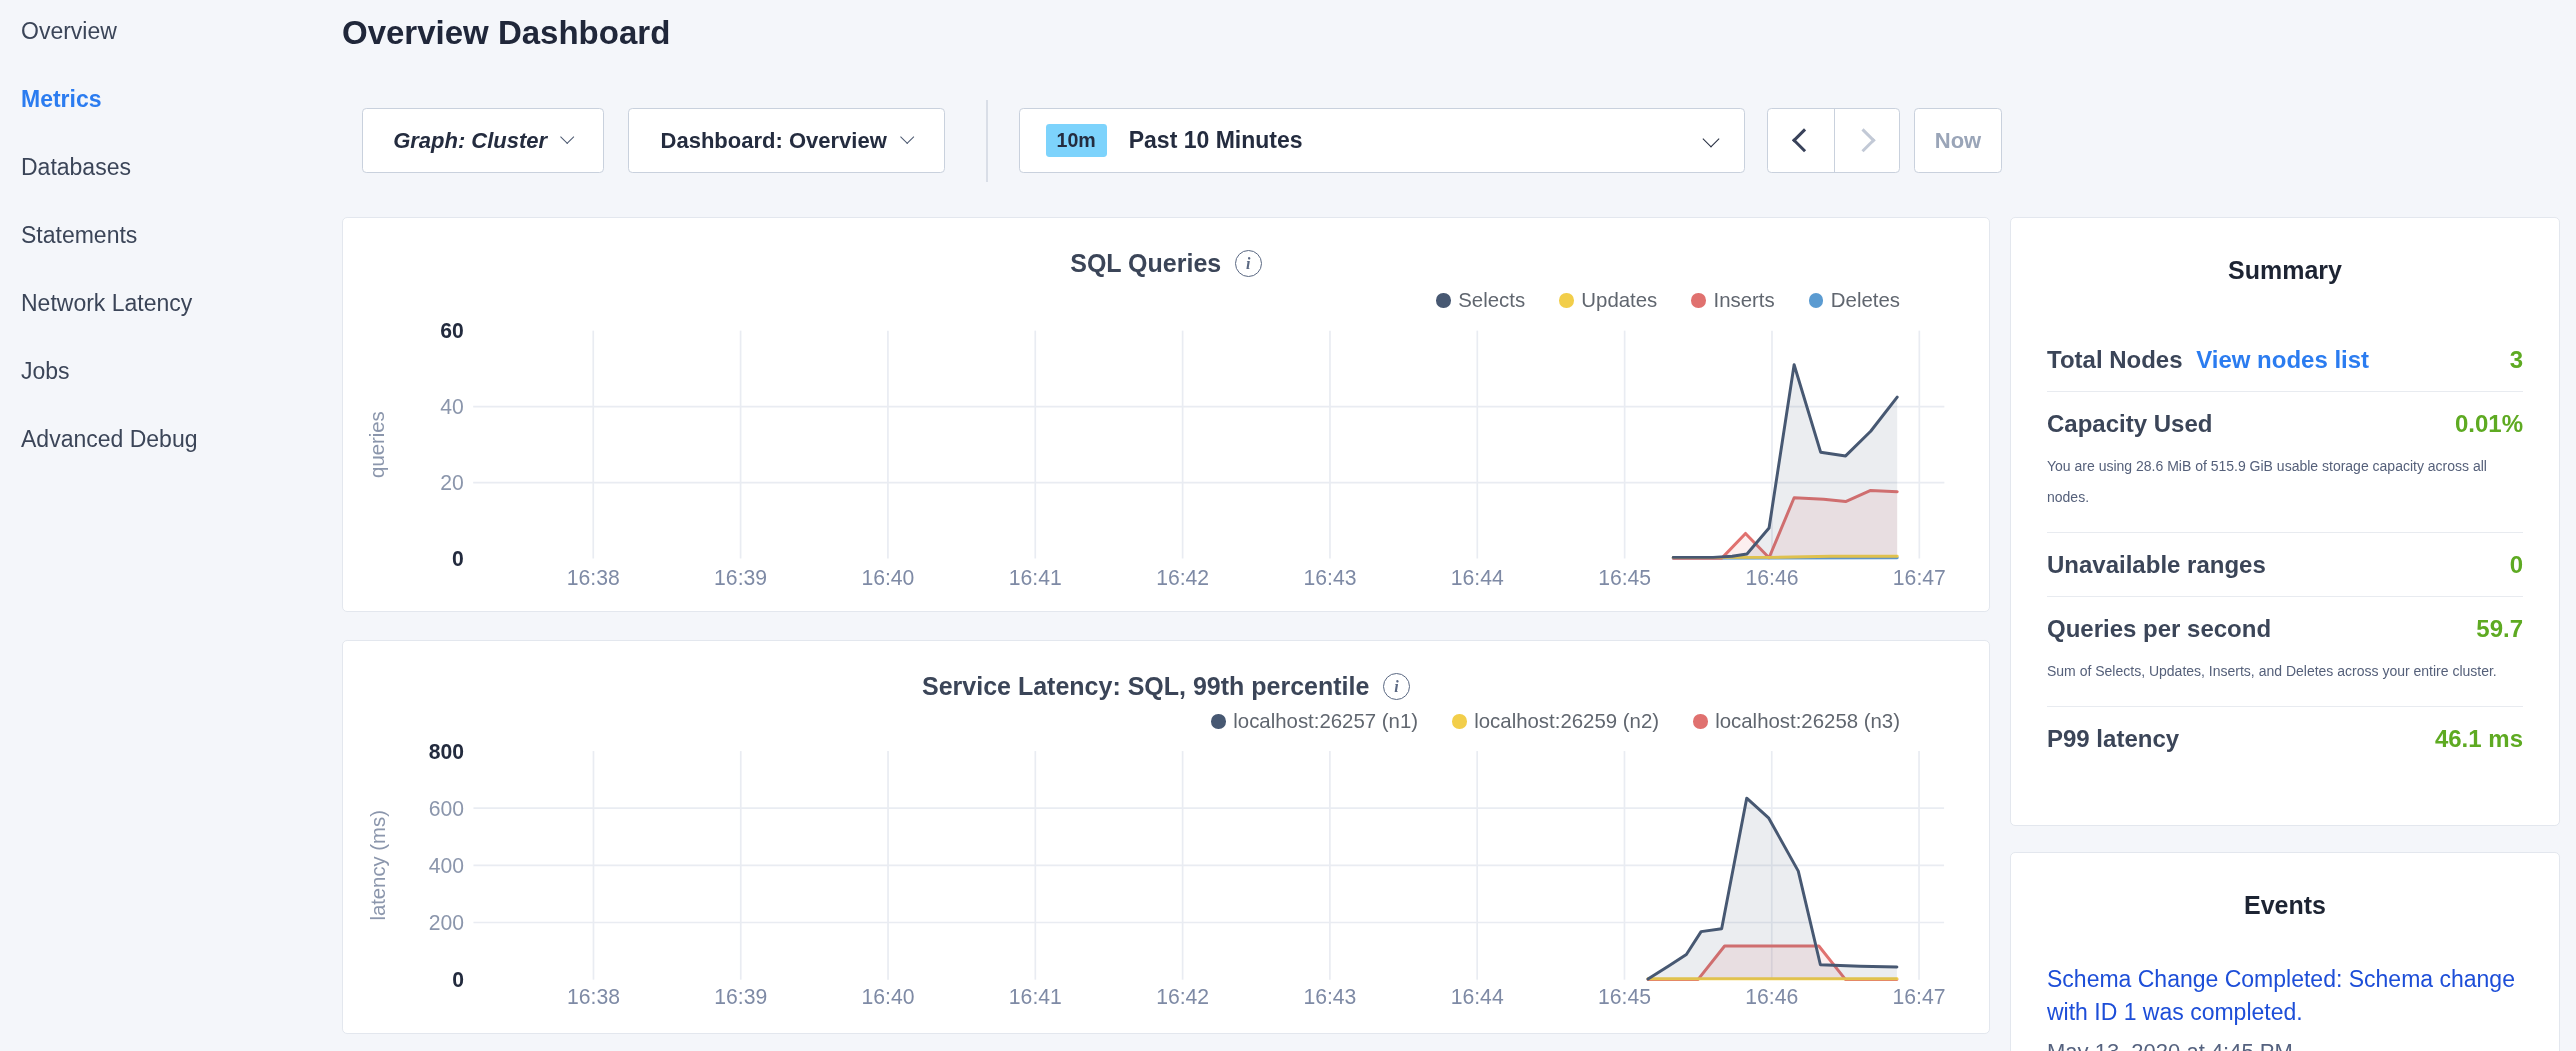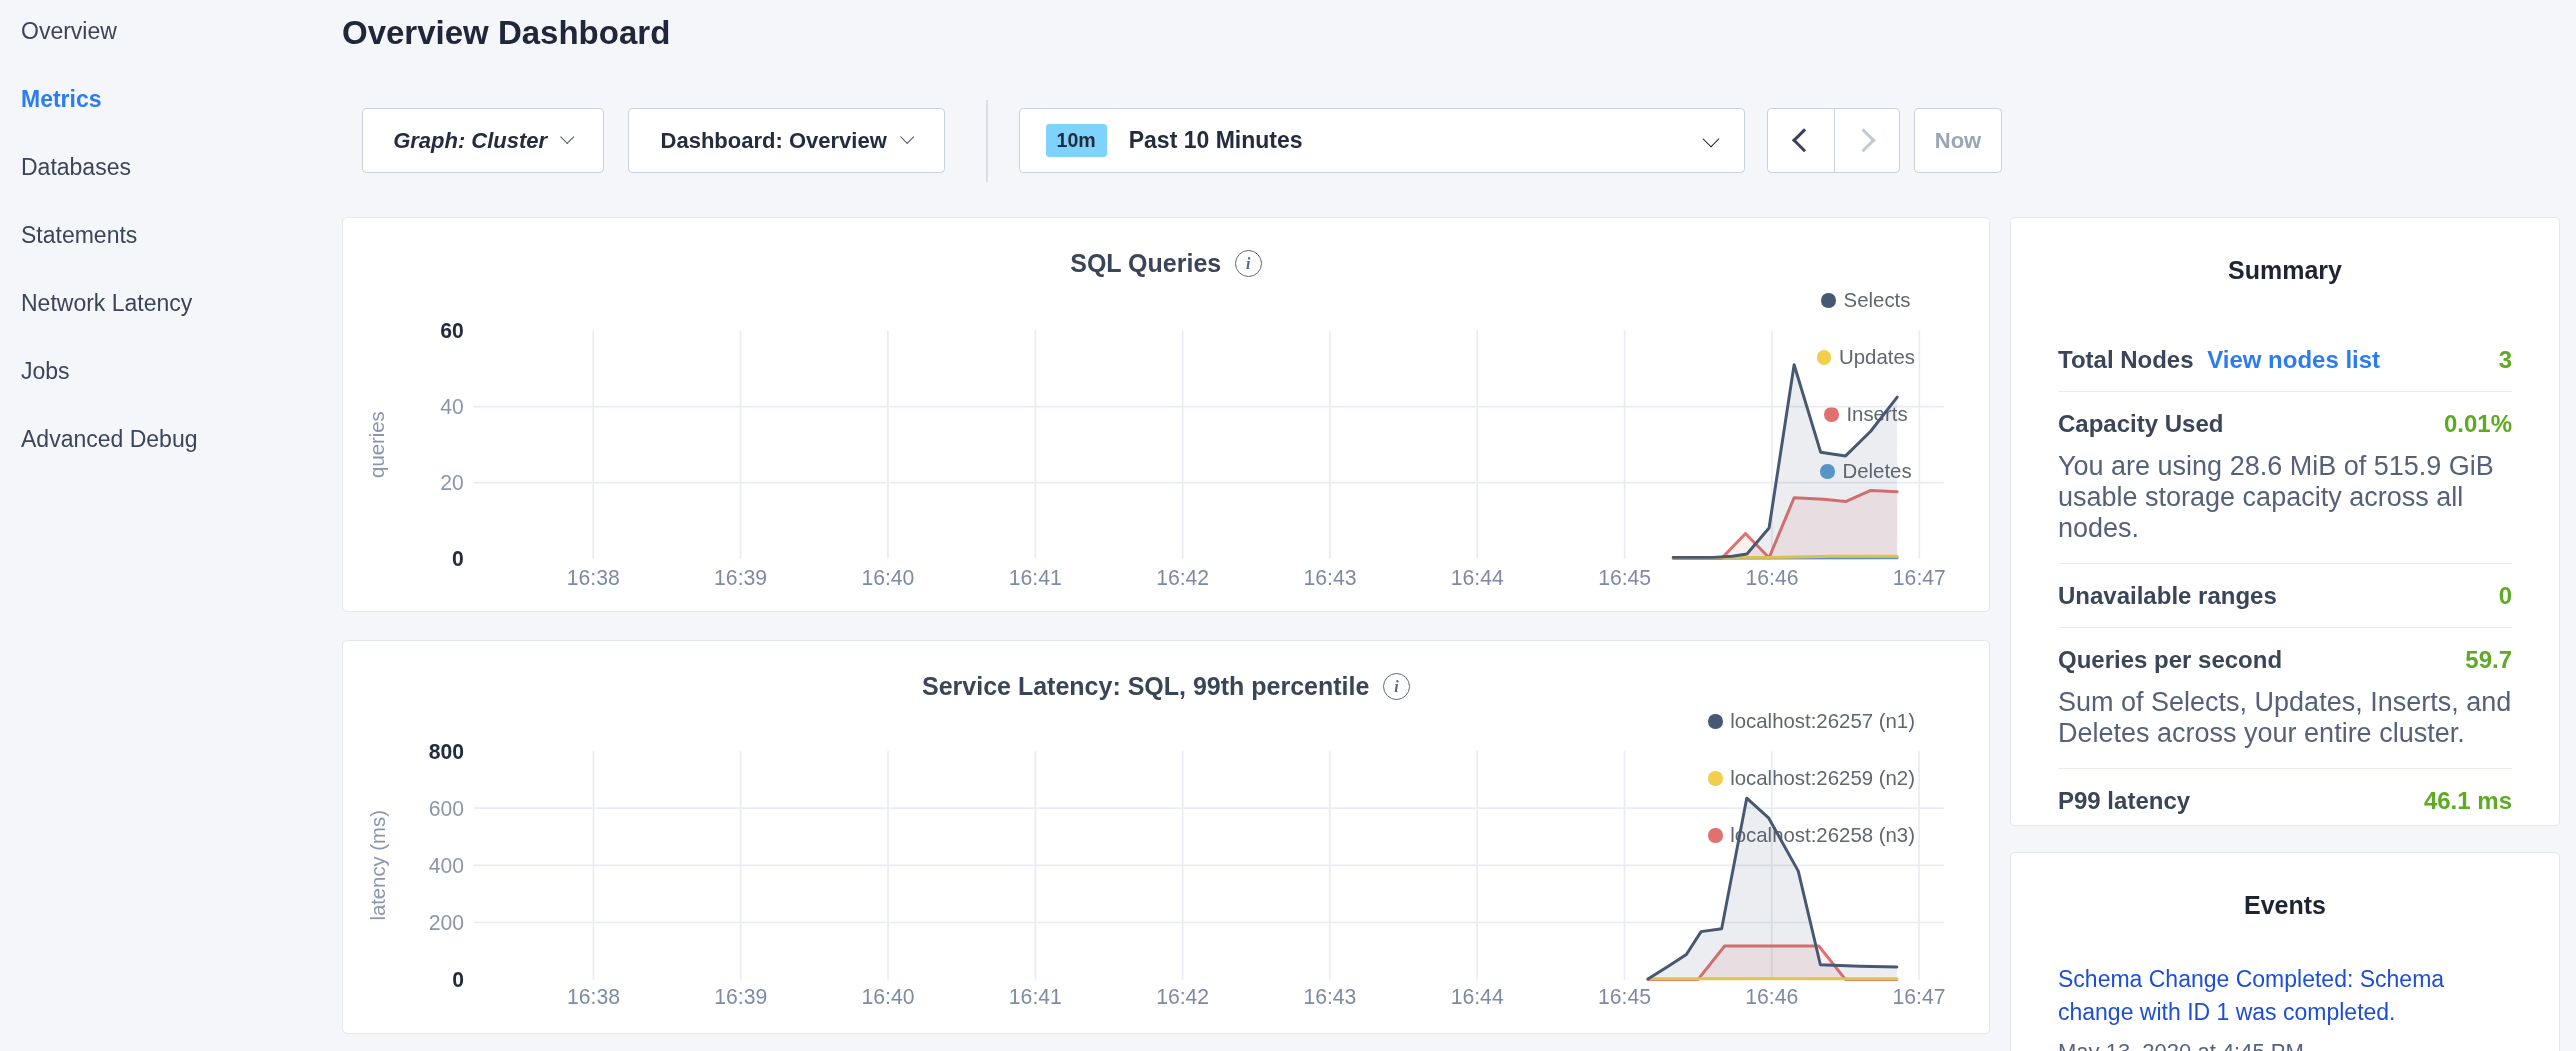--- a/index.html
+++ b/index.html
@@ -40,42 +40,42 @@
   #chart-card-0{left:342px;top:217px;width:1648px;height:395px;}
   #chart-card-1{left:342px;top:640px;width:1648px;height:394px;}
   #summary-card{left:2010px;top:217px;width:550px;height:609px;}
   #events-card{left:2010px;top:852px;width:550px;height:255px;}
 
   .chart-head{position:absolute;top:31px;left:0;right:0;display:flex;justify-content:center;align-items:center;
               gap:13.6px;font-size:25px;font-weight:700;color:#3b4558;}
   .info-icon{width:27px;height:27px;border:1.7px solid #5a6882;border-radius:50%;color:#5a6882;box-sizing:border-box;
              display:flex;align-items:center;justify-content:center;font-size:16px;font-weight:700;
              font-family:"Liberation Serif",serif;font-style:italic;cursor:pointer;}
-  .legend{position:absolute;right:74px;display:flex;gap:34px;align-items:center;flex-direction:column;}
+  .legend{position:absolute;right:89px;display:flex;gap:34px;align-items:center;}
   #legend-0{top:71px;} #legend-1{top:69px;}
   .legend-item{display:flex;align-items:center;gap:7.7px;font-size:20.4px;color:#60666f;}
   .dot{width:14.5px;height:14.5px;border-radius:50%;}
   svg.chart{position:absolute;left:0;top:0;width:100%;height:100%;pointer-events:none;}
   svg text{font-family:"Liberation Sans",sans-serif;}
   .grid{stroke:#e9ecf2;stroke-width:2;fill:none;}
   .ytick{font-size:25px;fill:#8b96ac;}
   .ytick.bold{fill:#232b3e;font-weight:700;}
   .xtick{font-size:25px;fill:#7e8aa5;}
   .axislabel{font-size:24px;fill:#8b96ac;}
 
   
-  .panel{padding:24px 47px;}
+  .panel{padding:24px 36px;}
   .panel-title{margin:13.6px 0 43px;font-size:25px;font-weight:700;color:#1d2433;text-align:center;}
   .srow{padding:18px 0 17px;}
   .srow + .srow{border-top:0.9px solid #e8ebf0;}
   .srow-line{display:flex;align-items:baseline;}
   .srow-label{font-weight:700;font-size:24px;color:#3b4558;}
   .srow-link{font-weight:700;font-size:24px;color:var(--accent_blue,#2b7cf0);margin-left:13.6px;cursor:pointer;text-decoration:none;}
   .srow-value{margin-left:auto;font-weight:700;font-size:24px;color:var(--green,#5eaa22);white-space:nowrap;}
-  .srow-sub{margin:13.6px 0 1.7px;font-size:27px;line-height:31px;color:#55607a;max-width:481px;}
+  .srow-sub{margin:13.6px 0 1.7px;font-size:14px;line-height:31px;color:#55607a;max-width:481px;}
   .event-text{margin:0;font-size:23px;line-height:33px;color:#1d4ed8;}
   .event-time{margin:10.2px 0 0;font-size:22px;color:#55627f;}
 </style>
 </head>
 <body>
 
 <div id="app">
 
   <nav class="sidebar" id="sidebar">
       <div class="side-item">Overview</div>

